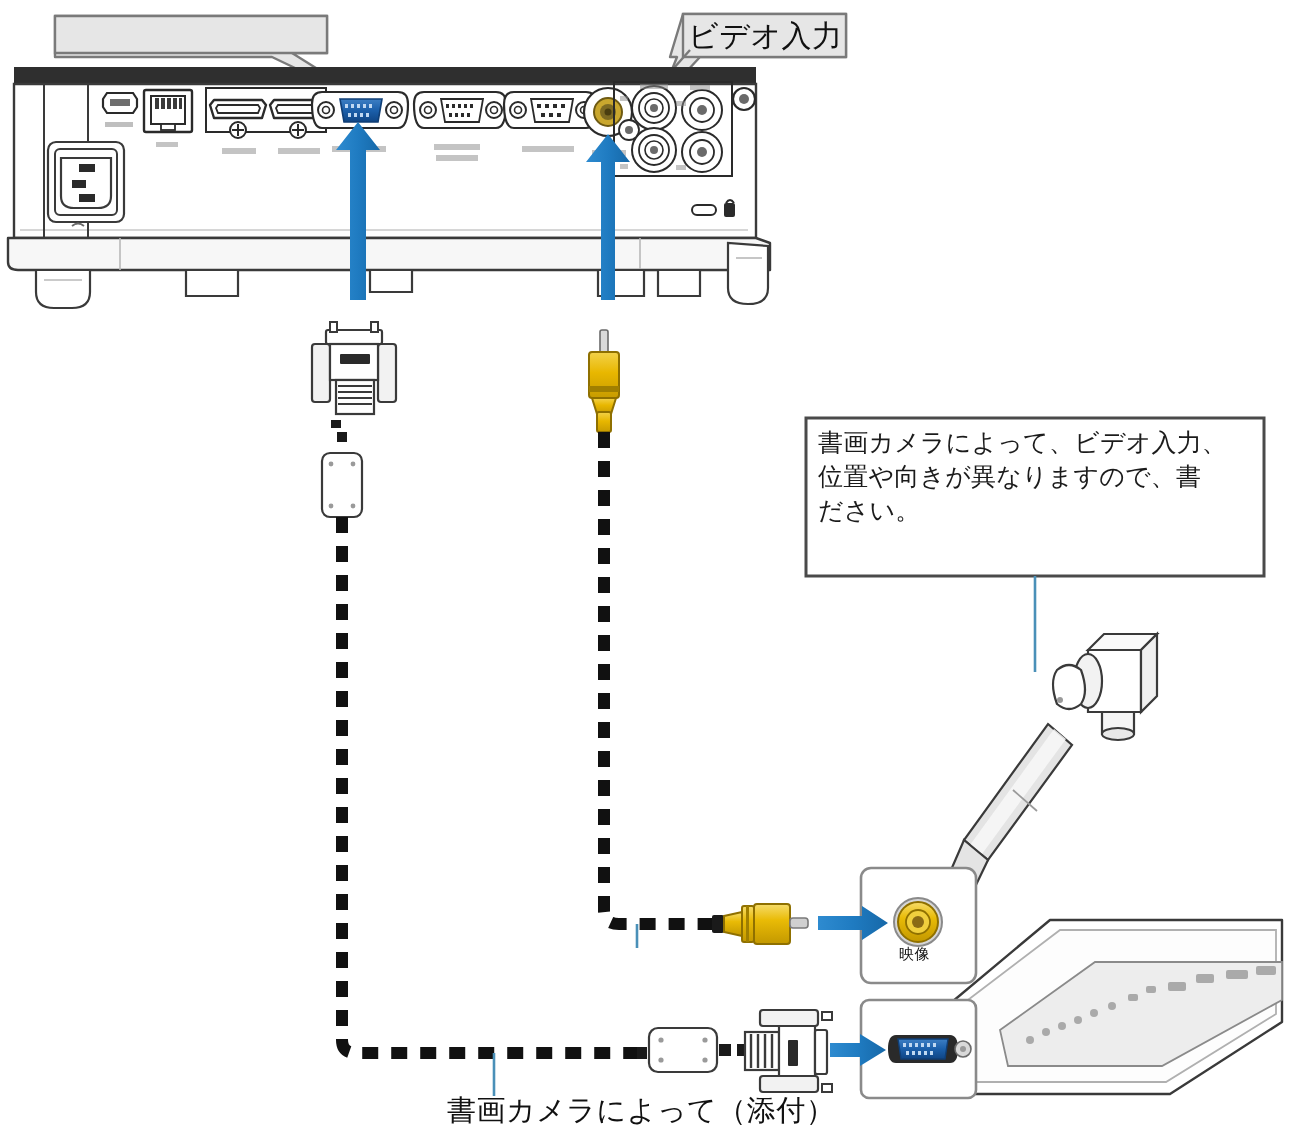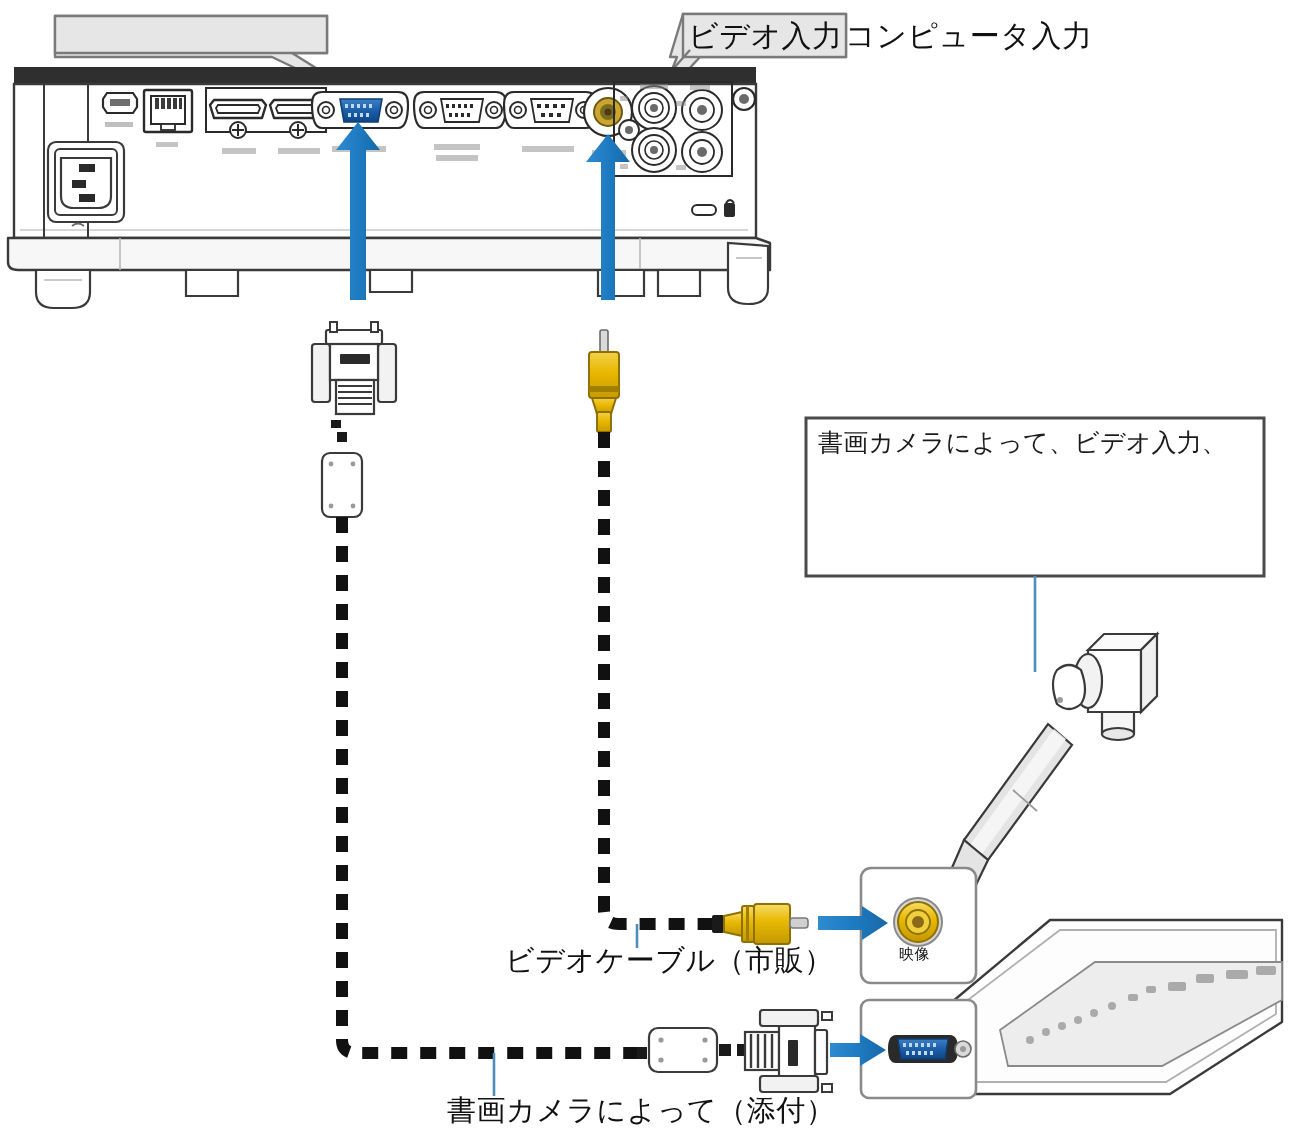--- a/index.html
+++ b/index.html
@@ -478,25 +478,25 @@
       <path d="M830,1043 L860,1043 L860,1034 L886,1050 L860,1066 L860,1057 L830,1057 Z" fill="url(#gradBlueArrow)"></path>
     </g>
 
     <path d="M637,924 L637,948" stroke="#4A90B8" stroke-width="2.6" fill="none"></path>
     <path d="M494,1053 L494,1096" stroke="#4A90B8" stroke-width="2.6" fill="none"></path>
 
   </svg>
 
   <div class="lbl" id="callout-video-label">ビデオ入力</div>
 
-  <div class="lbl" id="callout-computer-label">コンピュータ入力</div>
 
   <div id="note-box-text">
     <div>書画カメラによって、ビデオ入力、</div>
+    <div>位置や向きが異なりますので、書</div>
+    <div>ださい。</div>
   </div>
 
-  <div class="lbl" id="video-cable-label">ビデオケーブル（市販）</div>
 
   <div class="lbl" id="computer-cable-label">書画カメラによって（添付）</div>
 
   <div class="lbl" id="camera-video-port-label">映像</div>
 
 </div>
 
 </body></html>

